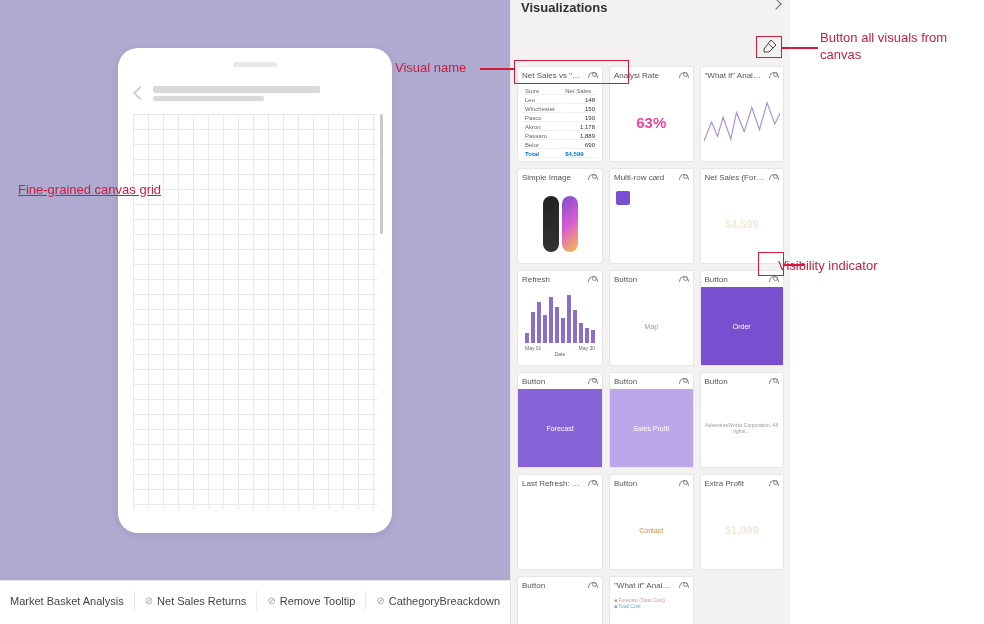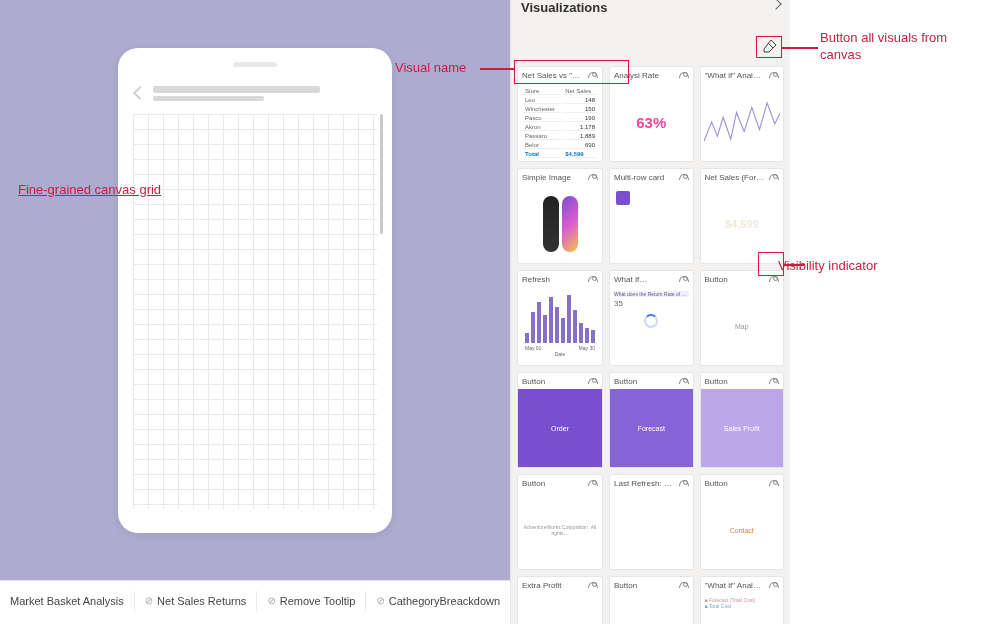--- a/index.html
+++ b/index.html
@@ -265,33 +265,20 @@
             <div style="height:25%"></div>
         </div>
         <div style="display:flex;justify-content:space-between;font-size:5px;padding:0 4px;">
             <span>May 01</span>
             <span>May 30</span>
           </div>
         <div style="text-align:center;font-size:5px;">Date</div>
       </div>
     </div>
 
-    <div class="viz-tile">
-      <div class="tile-head">
-          <span class="tname">What If…</span>
-          <span class="eye"></span>
-        </div>
-      <div class="tile-body" style="padding:4px;">
-        <div style="font-size:5px;background:#eef;">What does the Return Rate of …</div>
-        <div style="font-size:8px;margin:2px 0;">35</div>
-        <div style="display:flex;justify-content:center;margin-top:6px;">
-            <div class="spinner"></div>
-          </div>
-      </div>
-    </div>
 
     <div class="viz-tile">
       <div class="tile-head">
           <span class="tname">Button</span>
           <span class="eye"></span>
         </div>
       <div class="tile-body center-text">Map</div>
     </div>
 
     <div class="viz-tile">

